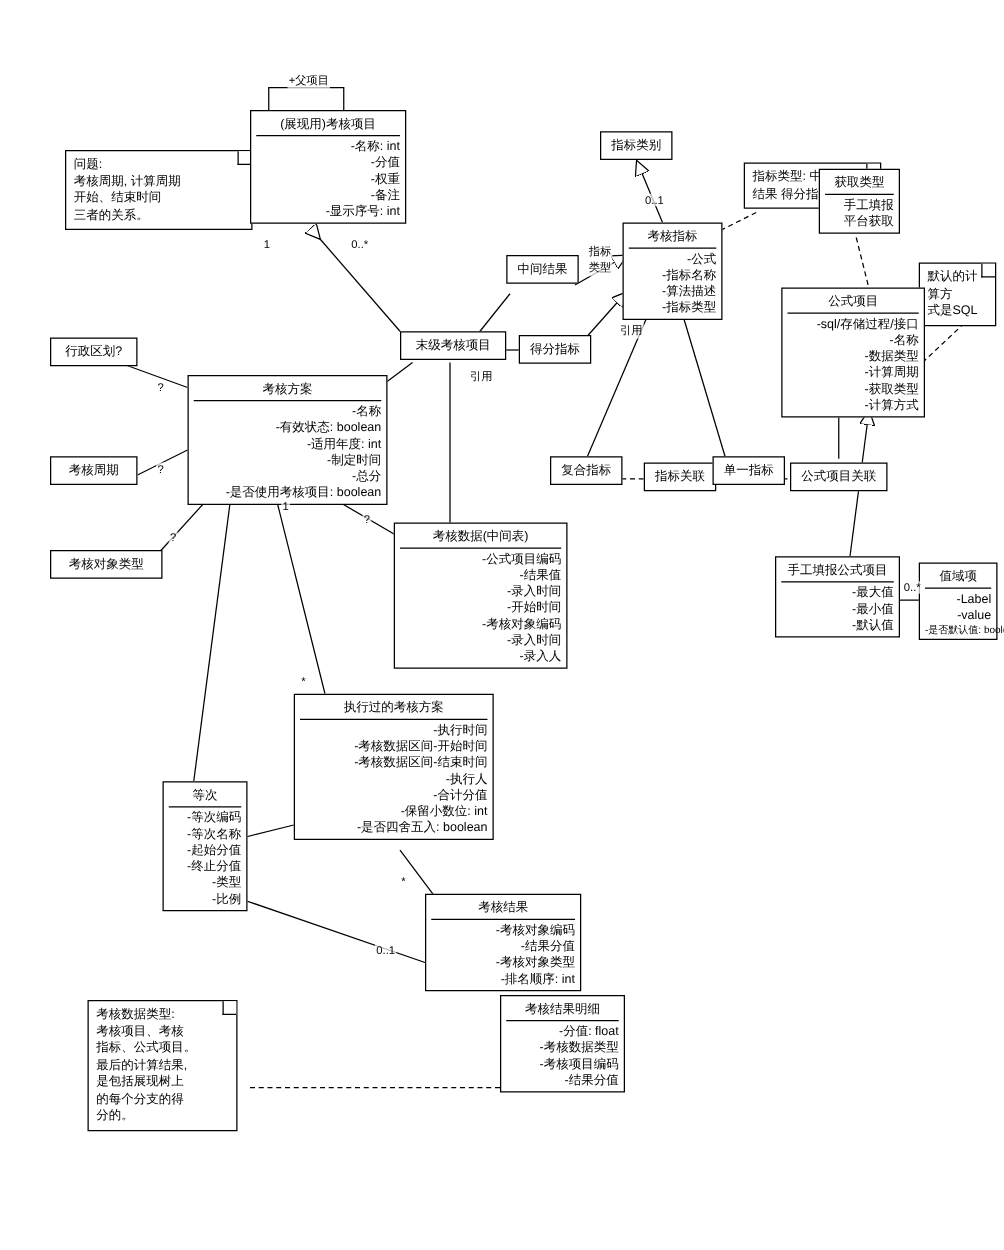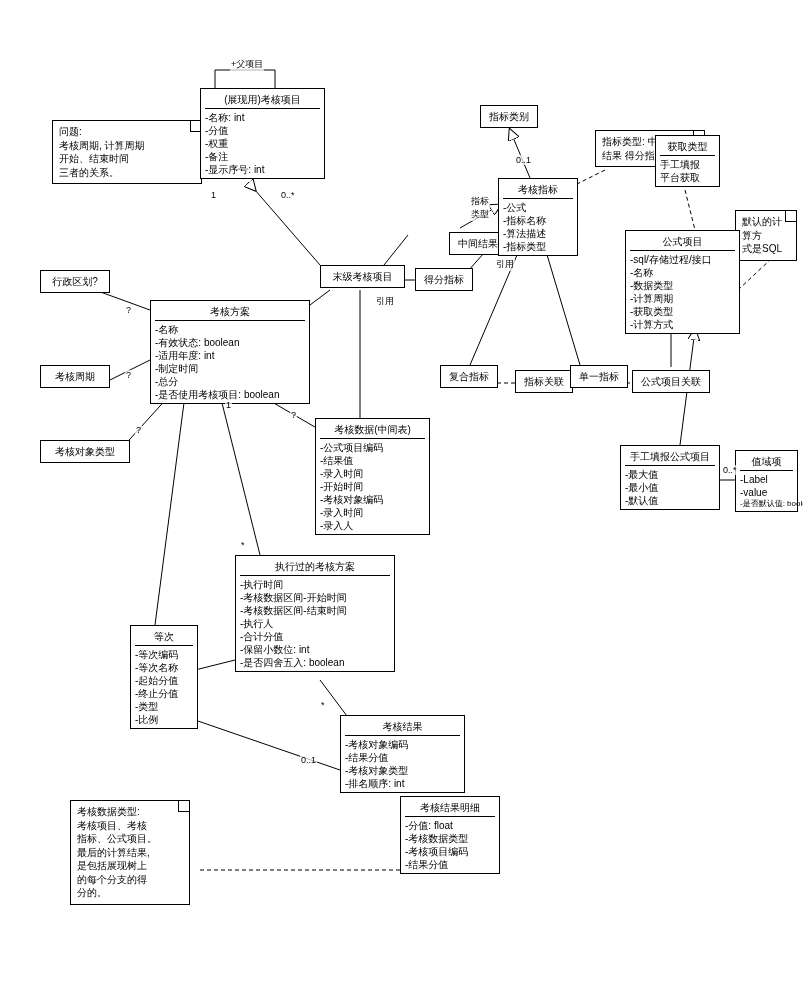--- a/index.html
+++ b/index.html
@@ -20,20 +20,21 @@
     line-height: 1.3;
   }
   .box .title {
     text-align: center;
     border-bottom: 1.5px solid #000;
     padding: 2px 0;
     font-weight: normal;
   }
   .box .attrs {
     padding: 2px 0 0 0;
+    text-align: right;
   }
   .box .attrs div { white-space: nowrap; }
   .note {
     position: absolute;
     border: 1.5px solid #000;
     background: #fff;
     padding: 4px 6px;
     line-height: 1.35;
   }
   .note::after {
@@ -188,21 +189,21 @@
     <div>-权重</div>
     <div>-备注</div>
     <div>-显示序号: int</div>
   </div>
 </div>
 
 <div class="box" style="left:320px; top:265px; width:85px;">
   <div class="title" style="border:none">末级考核项目</div>
 </div>
 
-<div class="box" style="left:405px; top:232px; width:58px;margin-left:44px;">
+<div class="box" style="left:405px; top:204px; width:58px;">
   <div class="title" style="border:none">中间结果</div>
 </div>
 
 <div class="box" style="left:415px; top:268px; width:58px;">
   <div class="title" style="border:none">得分指标</div>
 </div>
 
 <div class="box" style="left:480px; top:105px; width:58px;">
   <div class="title" style="border:none">指标类别</div>
 </div>
@@ -264,21 +265,21 @@
 
 <div class="box" style="left:735px; top:450px; width:63px;">
   <div class="title">值域项</div>
   <div class="attrs">
     <div>-Label</div>
     <div>-value</div>
     <div style="font-size:8px;">-是否默认值: boolean</div>
   </div>
 </div>
 
-<div class="box" style="left:315px; top:418px; width:115px;">
+<div class="box" style="left:315px; top:418px; width:139px;">
   <div class="title">考核数据(中间表)</div>
   <div class="attrs">
     <div>-公式项目编码</div>
     <div>-结果值</div>
     <div>-录入时间</div>
     <div>-开始时间</div>
     <div>-考核对象编码</div>
     <div>-录入时间</div>
     <div>-录入人</div>
   </div>

